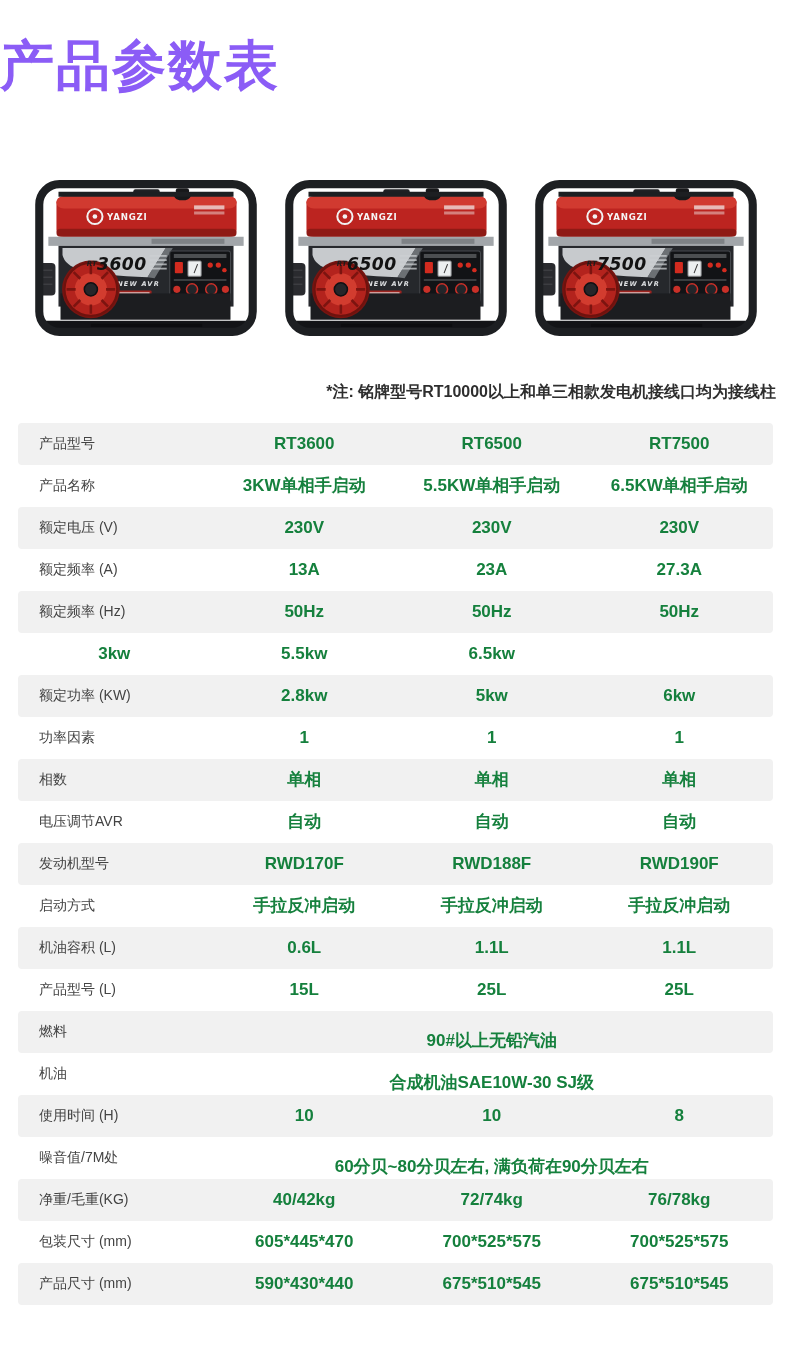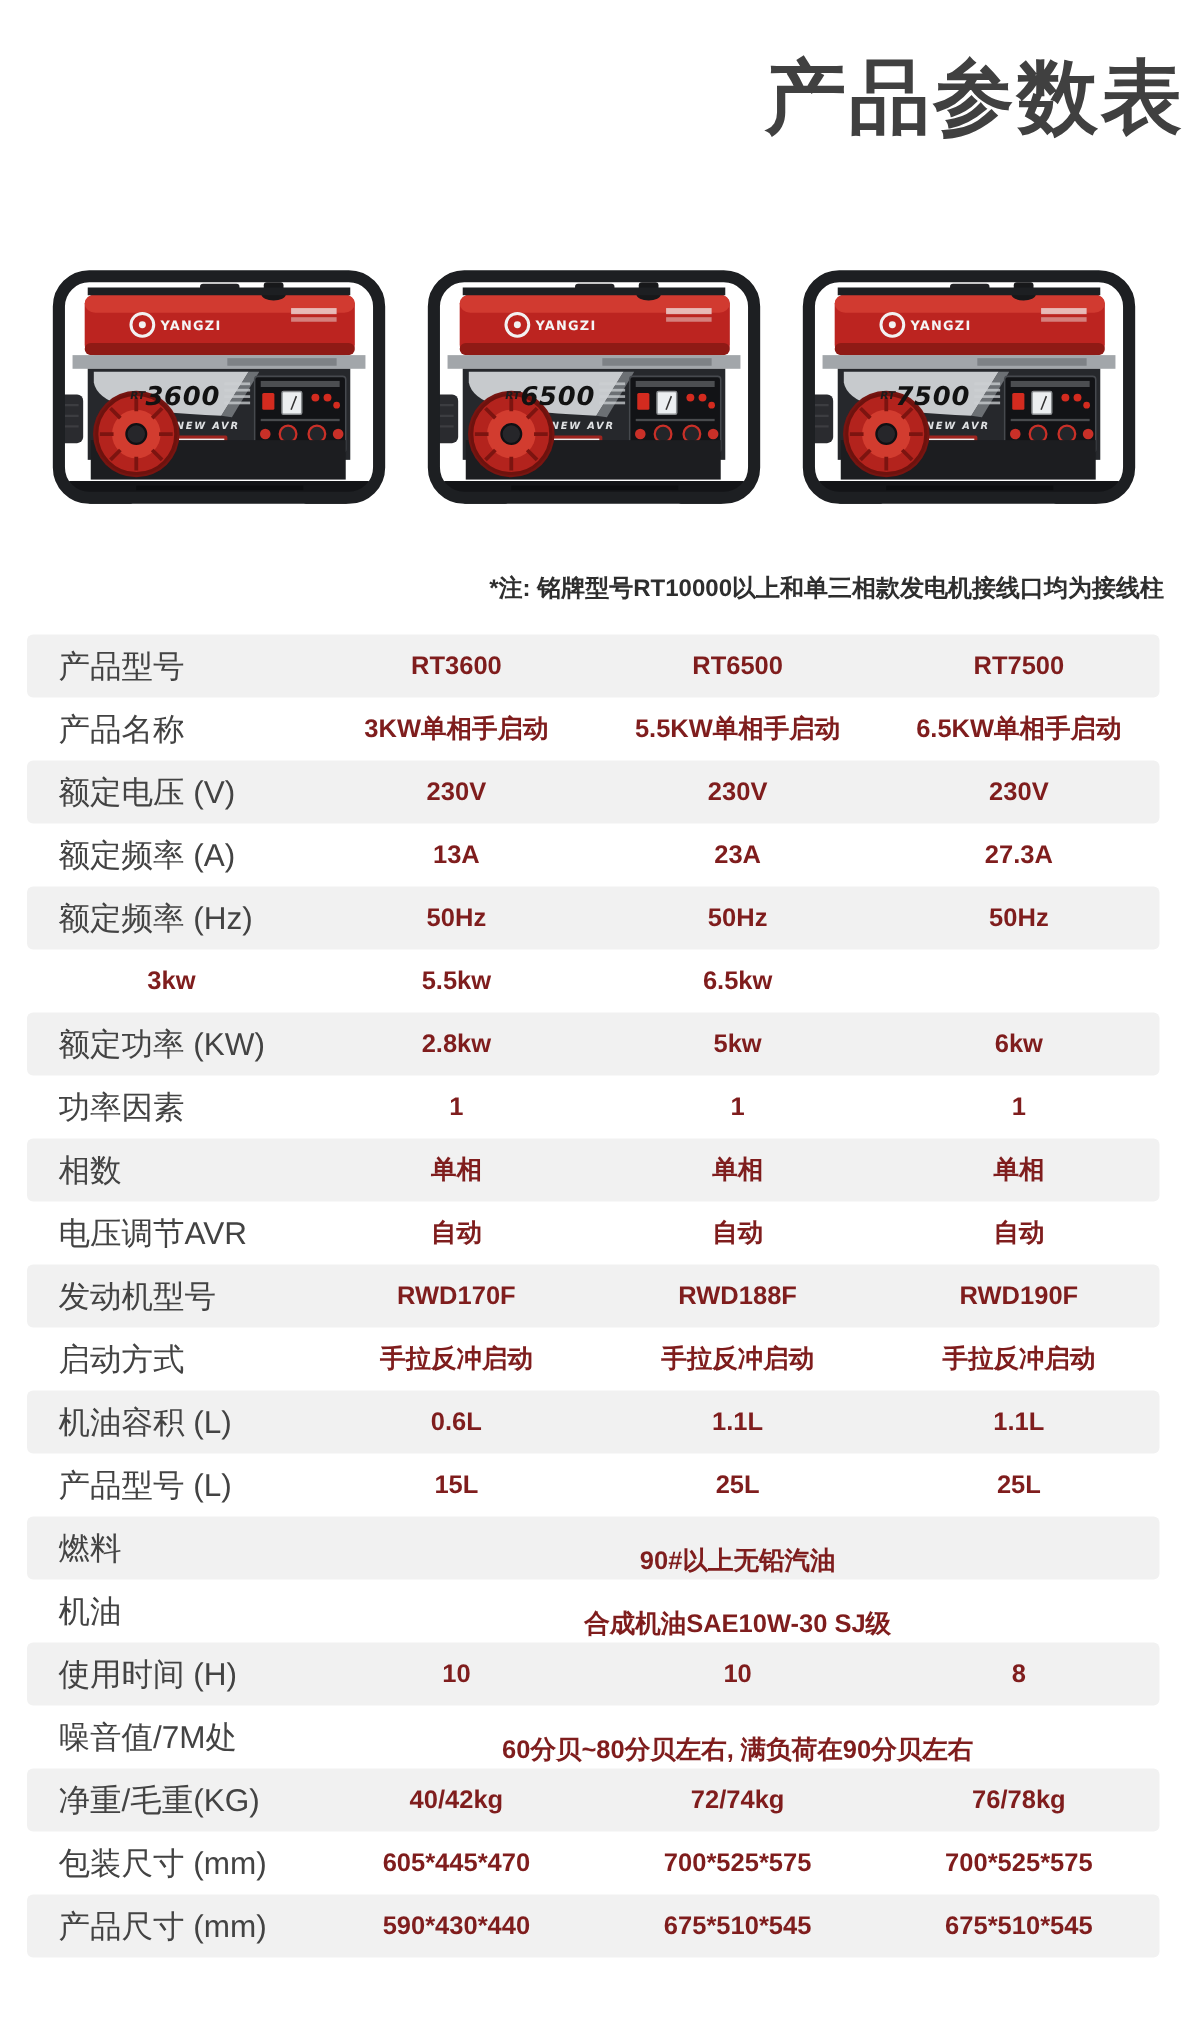--- a/index.html
+++ b/index.html
@@ -7,26 +7,26 @@
   body {
     width: 790px;
     height: 1354px;
     margin: 0 auto;
     font-family: "Liberation Sans", "DejaVu Sans", sans-serif;
     color: #333;
     overflow: hidden;
   }
   .page-title {
     margin: 34px 0 0;
-    text-align: right;
+    text-align: left;
     font-size: 54px;
     line-height: 1.18;
     font-weight: 900;
     letter-spacing: 2px;
-    color: #404040;
+    color: #8b5cf6;
   }
   .generators {
     margin: 74px 30px 0 32px;
     display: flex;
     justify-content: space-between;
     align-items: flex-start;
   }
   .generator-card { width: 228px; height: 172px; }
   .generator-card svg { display: block; width: 100%; height: 100%; }
   .gen-prefix {
@@ -58,29 +58,29 @@
   .spec-table { margin: 20px 17px 0 18px; }
   .t-row {
     display: grid;
     grid-template-columns: 25.5% 1fr 1fr 1fr;
     align-items: center;
     height: 42px;
   }
   .t-row:nth-child(odd) { background: #f1f1f1; border-radius: 4px; }
   .t-label {
     padding-left: 21px;
-    font-size: 21px;
+    font-size: 14px;
     color: #434343;
     white-space: nowrap;
   }
   .t-val {
     text-align: center;
     font-size: 17px;
     font-weight: bold;
-    color: #7f1d1d;
+    color: #15803d;
     white-space: nowrap;
   }
   .t-span { grid-column: 2 / 5; margin-top: 17px; }
 </style>
 </head>
 <body>
 
 <svg width="0" height="0" style="position:absolute" aria-hidden="true">
   <symbol id="gen-art" viewBox="0 0 225 170">
 

